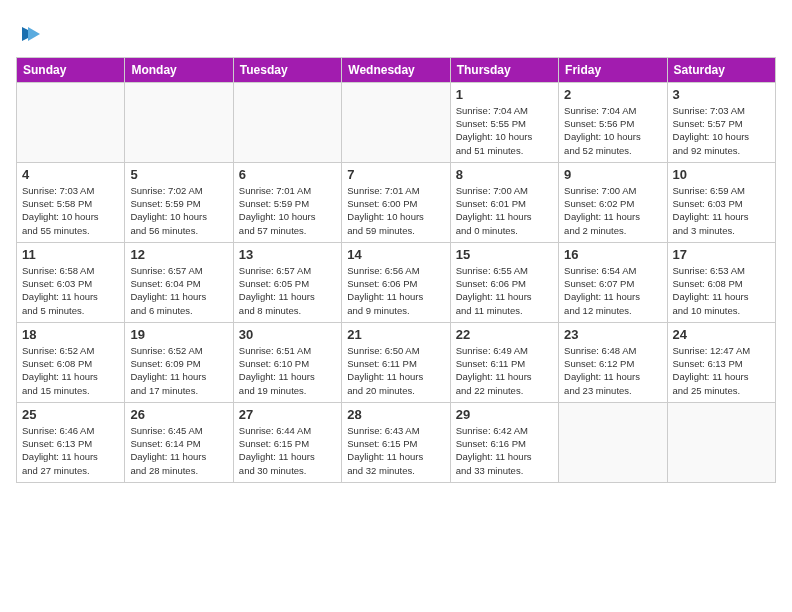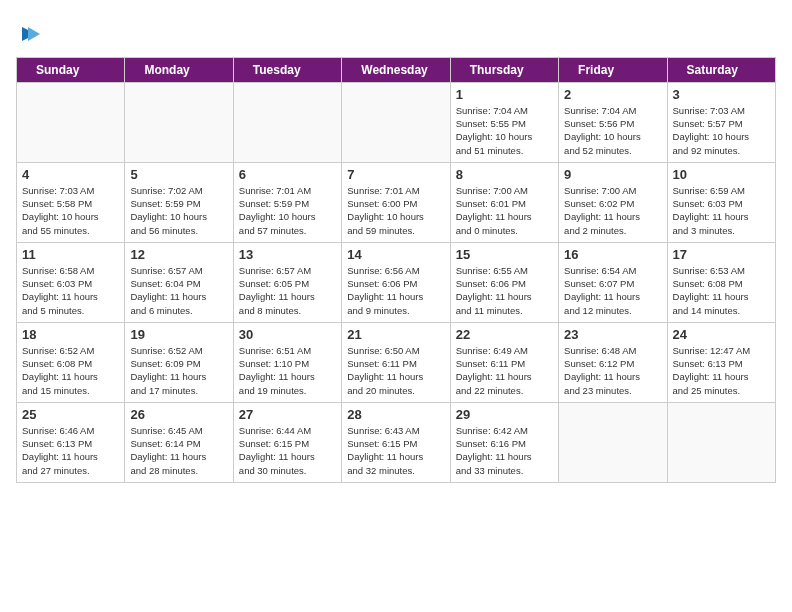--- a/index.html
+++ b/index.html
@@ -32,24 +32,24 @@
     }
     .location {
       font-size: 16px;
       color: #555;
     }
     .calendar {
       width: 100%;
       border-collapse: collapse;
     }
     .calendar th {
-      background-color: #701a75;
+      background-color: #a21caf;
       color: white;
       text-align: left;
-      padding: 5px 19px;
+      padding: 5px 6px;
       font-size: 12px;
       border: 1px solid #ccc;
     }
     .calendar td {
       border: 1px solid #ccc;
       vertical-align: top;
       padding: 4px 5px;
       font-size: 10px;
       color: #333;
       width: calc(100% / 7);
@@ -228,42 +228,42 @@
           <div class="day-info">Sunrise: 6:54 AM</div>
           <div class="day-info">Sunset: 6:07 PM</div>
           <div class="day-info">Daylight: 11 hours</div>
           <div class="day-info">and 12 minutes.</div>
         </td>
         <td>
           <span class="day-num">17</span>
           <div class="day-info">Sunrise: 6:53 AM</div>
           <div class="day-info">Sunset: 6:08 PM</div>
           <div class="day-info">Daylight: 11 hours</div>
-          <div class="day-info">and 14 minutes.</div>
+          <div class="day-info">and 10 minutes.</div>
         </td>
       </tr>
       <tr>
         <td>
           <span class="day-num">18</span>
           <div class="day-info">Sunrise: 6:52 AM</div>
           <div class="day-info">Sunset: 6:08 PM</div>
           <div class="day-info">Daylight: 11 hours</div>
           <div class="day-info">and 15 minutes.</div>
         </td>
         <td>
           <span class="day-num">19</span>
           <div class="day-info">Sunrise: 6:52 AM</div>
           <div class="day-info">Sunset: 6:09 PM</div>
           <div class="day-info">Daylight: 11 hours</div>
           <div class="day-info">and 17 minutes.</div>
         </td>
         <td>
           <span class="day-num">30</span>
           <div class="day-info">Sunrise: 6:51 AM</div>
-          <div class="day-info">Sunset: 1:10 PM</div>
+          <div class="day-info">Sunset: 6:10 PM</div>
           <div class="day-info">Daylight: 11 hours</div>
           <div class="day-info">and 19 minutes.</div>
         </td>
         <td>
           <span class="day-num">21</span>
           <div class="day-info">Sunrise: 6:50 AM</div>
           <div class="day-info">Sunset: 6:11 PM</div>
           <div class="day-info">Daylight: 11 hours</div>
           <div class="day-info">and 20 minutes.</div>
         </td>

